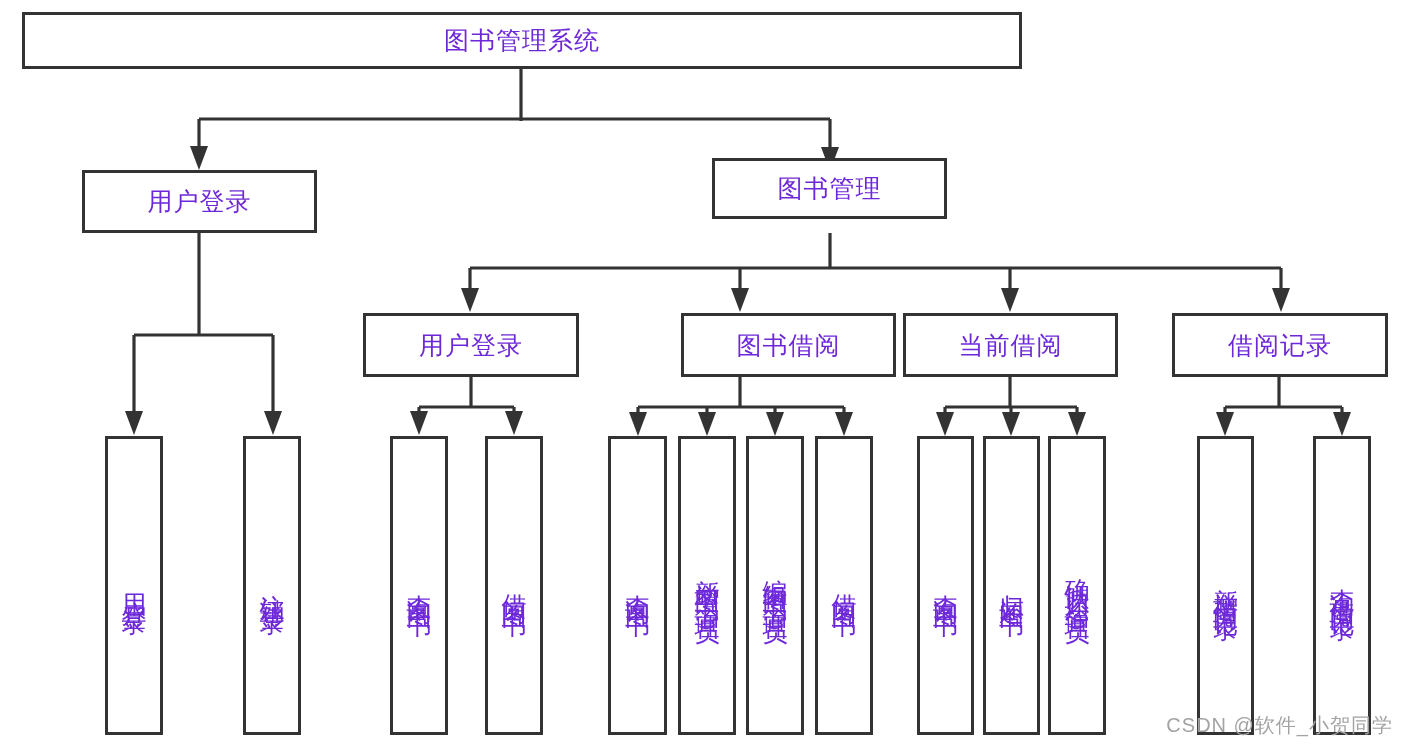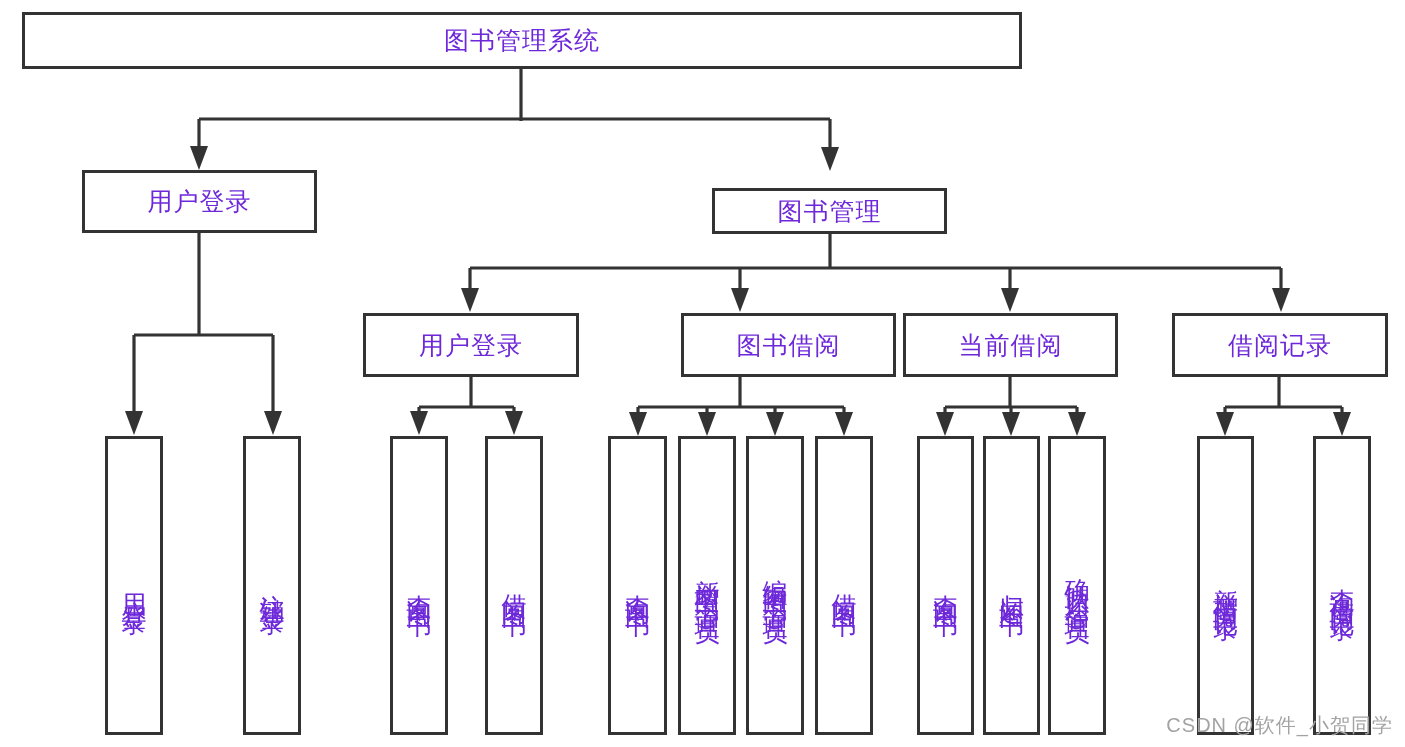--- a/index.html
+++ b/index.html
@@ -13,21 +13,21 @@
     display:flex;align-items:center;justify-content:center;color:#6d28d9;
   }
   .hbox .lbl{font-size:25px;letter-spacing:1px;white-space:nowrap;}
   .vbox{top:436px;height:299px;}
   .vbox .lbl{
     writing-mode:vertical-rl;text-orientation:mixed;
     font-size:25px;letter-spacing:6px;line-height:1;white-space:nowrap;
   }
   #b-root{left:22px;top:12px;width:1000px;height:57px;}
   #b-user-login{left:82px;top:170px;width:235px;height:63px;}
-  #b-book-mgmt{left:712px;top:188px;width:235px;height:46px;}
+  #b-book-mgmt{left:712px;top:158px;width:235px;height:61px;}
   #b-new-book-rec{left:363px;top:313px;width:216px;height:64px;}
   #b-book-borrow{left:633px;top:313px;width:215px;height:64px;margin-left:48px;}
   #b-current-borrow{left:903px;top:313px;width:215px;height:64px;}
   #b-borrow-records{left:1172px;top:313px;width:216px;height:64px;}
   #b-leaf-user-login{left:105px;width:58px;}
   #b-leaf-logout{left:243px;width:58px;}
   #b-leaf-query-book-rec{left:390px;width:58px;}
   #b-leaf-borrow-book-rec{left:485px;width:58px;}
   #b-leaf-query-book-borrow{left:608px;width:59px;}
   #b-leaf-add-book{left:678px;width:58px;}

